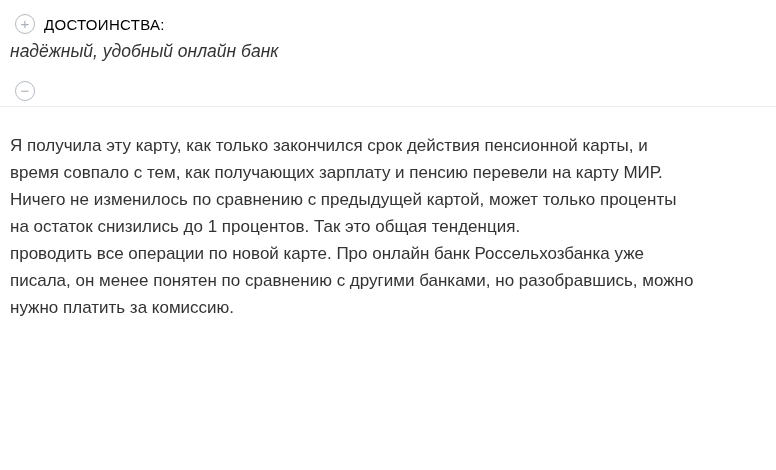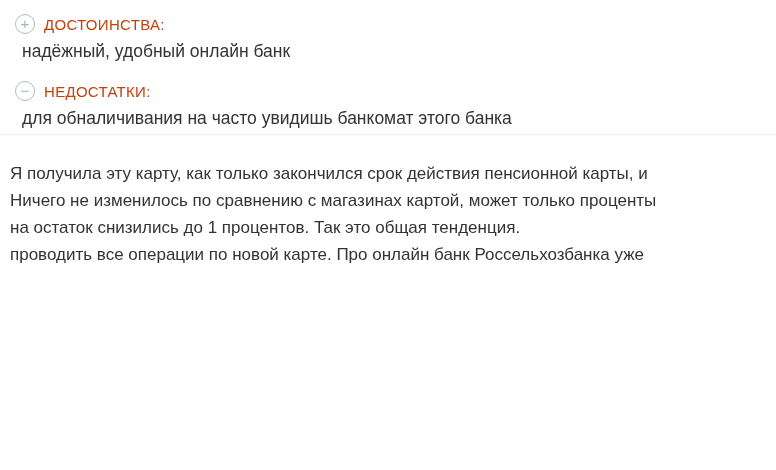--- a/index.html
+++ b/index.html
@@ -31,29 +31,30 @@
     border: 1.4px solid #b3bac1;
     border-radius: 50%;
     color: #a9b0b8;
     font-size: 15px;
     line-height: 17px;
     text-align: center;
     display: inline-block;
     flex: 0 0 auto;
   }
   .crit-label {
-    color: #c2410c;
+    color: #000000;
     font-size: 15px;
     letter-spacing: 0.3px;
   }
   .crit-text {
-    margin: 7px 10px 0 22px;
+    margin: 7px 10px 0 10px;
     font-size: 17.5px;
     line-height: 21px;
     color: #333333;
+    font-style: italic;
   }
   .divider {
     border: none;
     border-top: 1px solid #ececec;
     margin: 5px 0 0 0;
     height: 0;
   }
   .review-body {
     margin: 25px 8px 0 10px;
     font-size: 17px;
@@ -73,27 +74,28 @@
     <div class="crit-header pros">
       <span class="circle-icon">+</span>
       <span class="crit-label">ДОСТОИНСТВА:</span>
     </div>
     <div class="crit-text">надёжный, удобный онлайн банк</div>
   </section>
 
   <section>
     <div class="crit-header cons">
       <span class="circle-icon">−</span>
-      <span class="crit-label">НЕДОСТАТКИ:</span>
     </div>
-    <div class="crit-text">для обналичивания на часто увидишь банкомат этого банка</div>
   </section>
 
   <hr class="divider">
 
   <div class="review-body">
       <div class="body-line">Я получила эту карту, как только закончился срок действия пенсионной карты, и</div>
-      <div class="body-line">Ничего не изменилось по сравнению с магазинах картой, может только проценты</div>
+      <div class="body-line">время совпало с тем, как получающих зарплату и пенсию перевели на карту МИР.</div>
+      <div class="body-line">Ничего не изменилось по сравнению с предыдущей картой, может только проценты</div>
       <div class="body-line">на остаток снизились до 1 процентов. Так это общая тенденция.</div>
       <div class="body-line">проводить все операции по новой карте. Про онлайн банк Россельхозбанка уже</div>
+      <div class="body-line">писала, он менее понятен по сравнению с другими банками, но разобравшись, можно</div>
+      <div class="body-line">нужно платить за комиссию.</div>
     </div>
 
 </div>
 
 </body></html>

